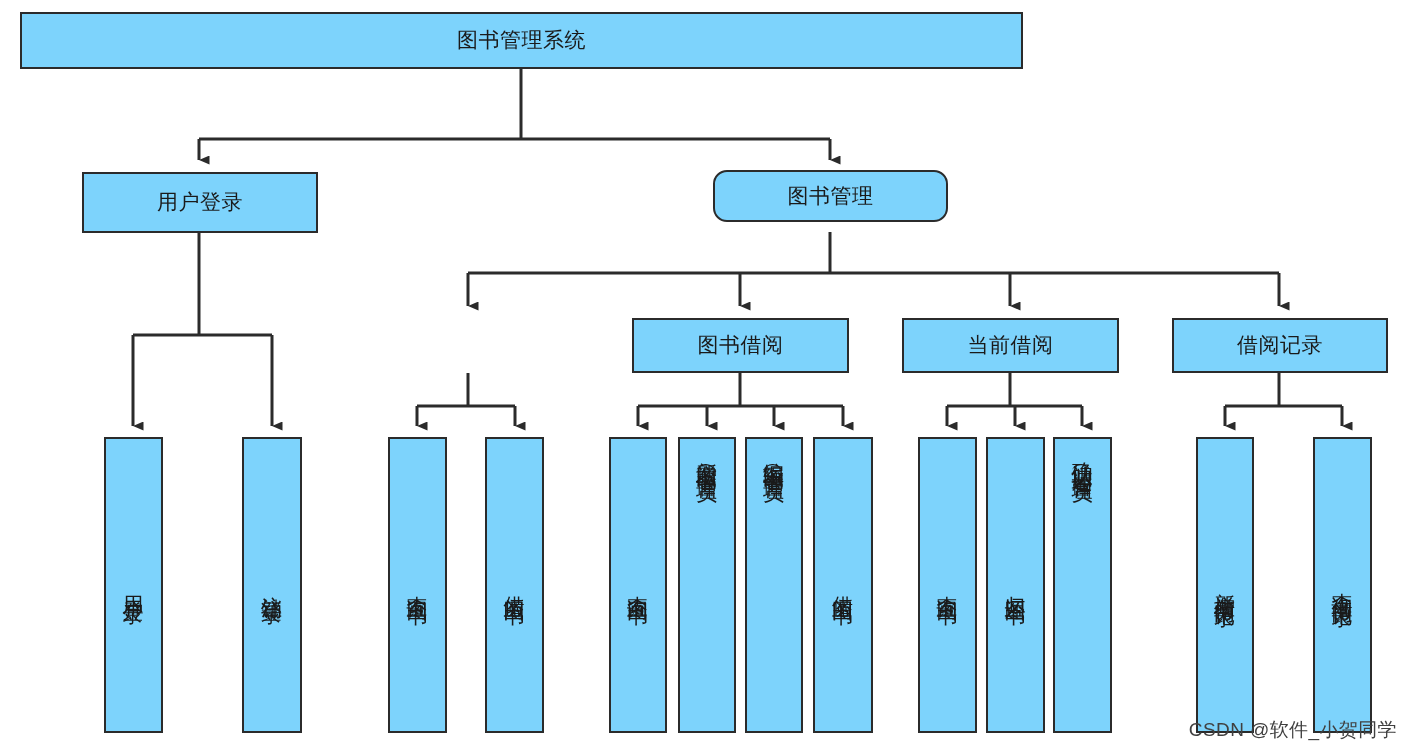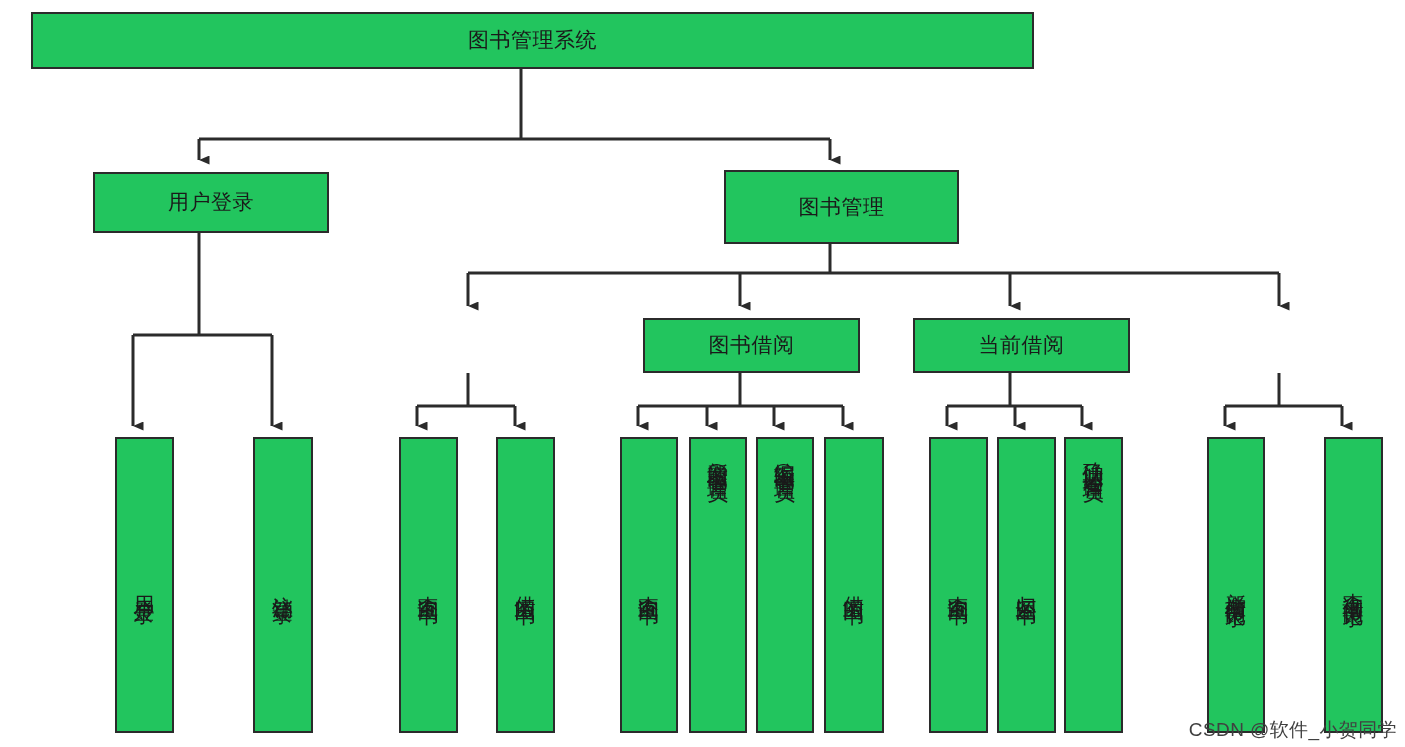--- a/index.html
+++ b/index.html
@@ -23,27 +23,26 @@
     position: absolute;
     top: 0;
     left: 0;
     width: 1405px;
     height: 747px;
     display: block;
   }
   .node-box {
     position: absolute;
     box-sizing: border-box;
-    background: #22c55e;
+    background: #7dd3fc;
     border: 2.5px solid #2b2b2b;
     display: flex;
     align-items: center;
     justify-content: center;
     overflow: hidden;
-    margin-left: 11px;
   }
   .node-label {
     color: #1a1a1a;
     font-family: "Liberation Sans", sans-serif;
     font-size: 21px;
     line-height: 1.18;
     letter-spacing: 0.5px;
     white-space: nowrap;
     text-align: center;
   }
@@ -143,33 +142,36 @@
   </svg>
 
   <div class="node-box" style="left:20px; top:12px; width:1003px; height:57px;">
     <span class="node-label">图书管理系统</span>
   </div>
 
   <div class="node-box" style="left:82px; top:172px; width:236px; height:61px;">
     <span class="node-label">用户登录</span>
   </div>
 
-  <div class="node-box" style="left:713px; top:170px; width:235px; height:74px;">
+  <div class="node-box" style="left:713px; top:170px; width:235px; height:52px;border-radius:14px;">
     <span class="node-label">图书管理</span>
   </div>
 
 
   <div class="node-box" style="left:632px; top:318px; width:217px; height:55px;">
     <span class="node-label">图书借阅</span>
   </div>
 
   <div class="node-box" style="left:902px; top:318px; width:217px; height:55px;">
     <span class="node-label">当前借阅</span>
   </div>
 
+  <div class="node-box" style="left:1172px; top:318px; width:216px; height:55px;">
+    <span class="node-label">借阅记录</span>
+  </div>
 
   <div class="node-box leaf centered" style="left:104px; top:437px; width:59px; height:296px;">
     <span class="node-label vertical">用户登录</span>
   </div>
 
   <div class="node-box leaf centered" style="left:242px; top:437px; width:60px; height:296px;">
     <span class="node-label vertical">注销登录</span>
   </div>
 
   <div class="node-box leaf centered" style="left:388px; top:437px; width:59px; height:296px;">

